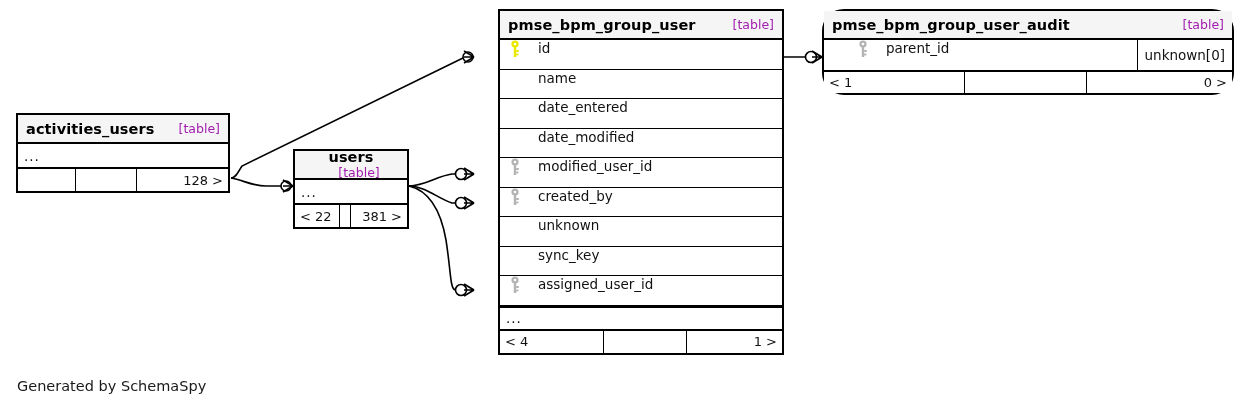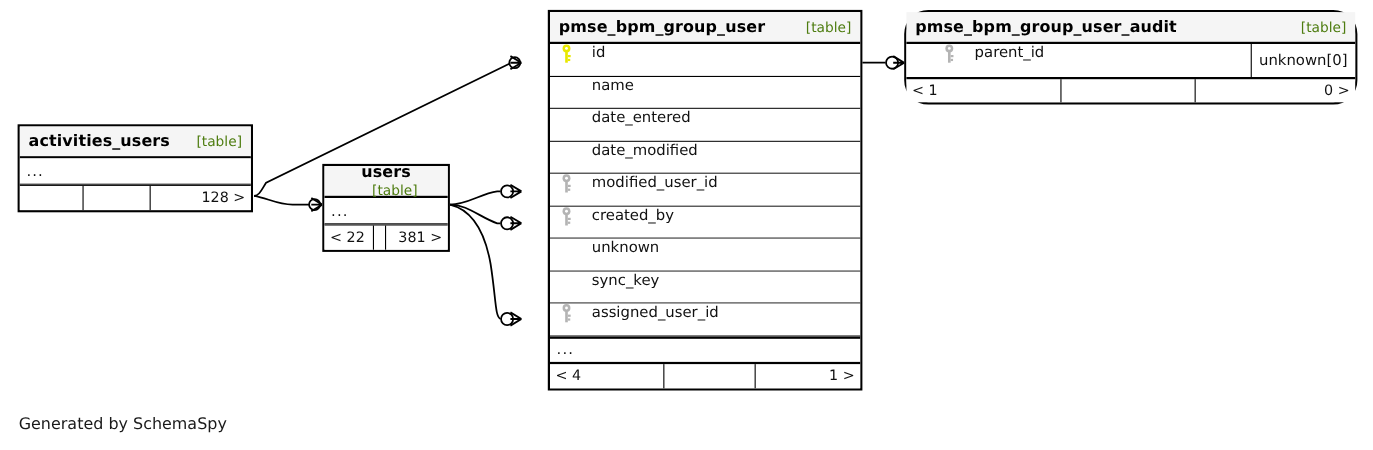--- a/index.html
+++ b/index.html
@@ -48,21 +48,21 @@
     white-space: nowrap;
   }
   .tbl-name {
     font-weight: bold;
     font-size: 14.5px;
     color: #000000;
     letter-spacing: 0.1px;
   }
   .tbl-kind {
     font-size: 12.5px;
-    color: #4d7c0f;
+    color: #a21caf;
     margin-left: auto;
     padding-left: 10px;
   }
   .tbl-kind.inline {
     margin-left: 6px;
   }
 
   .tbl-row {
     box-sizing: border-box;
     height: 29.5px;

